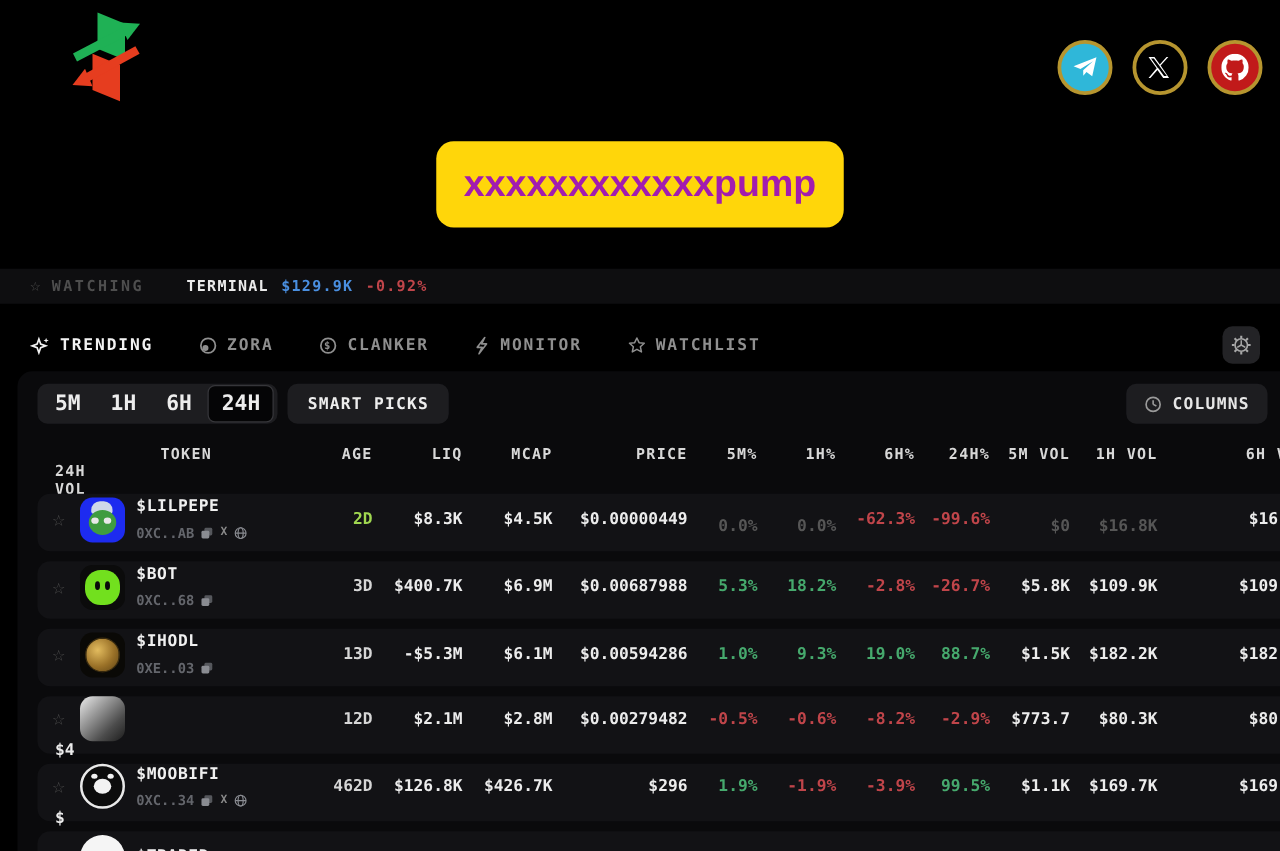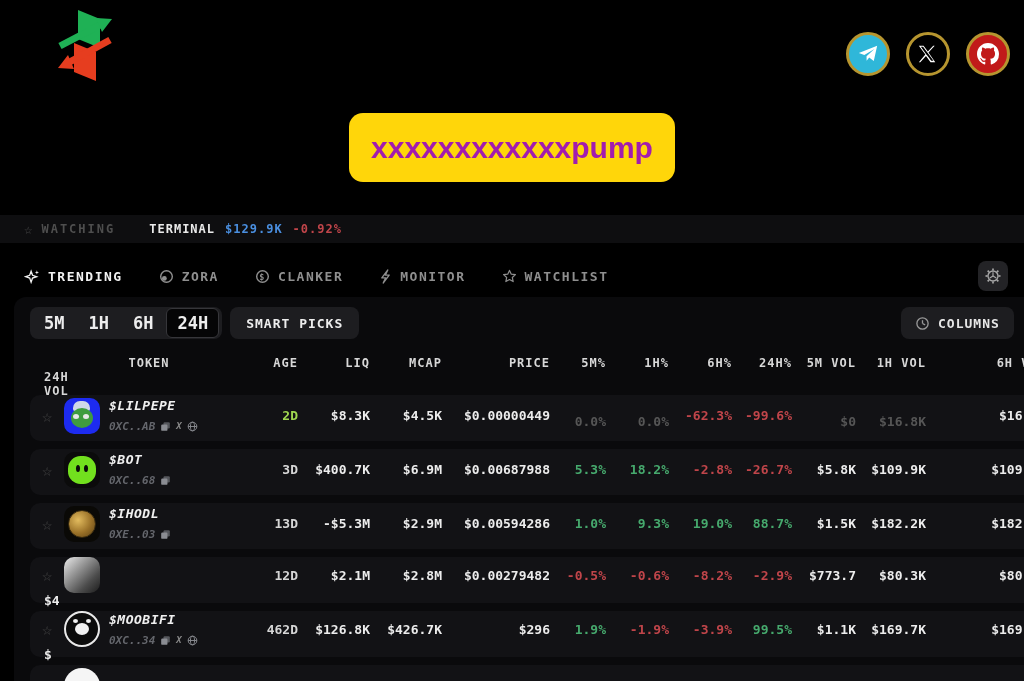--- a/index.html
+++ b/index.html
@@ -53,21 +53,21 @@
   .th{text-align:right;cursor:pointer;}
   .th.first{grid-column:span 2;text-align:center;padding-left:8px;}
   .th.last{text-align:left;padding-left:14px;}
   .rows{position:absolute;top:98px;left:16px;}
   .rowcard{width:1086px;height:46px;background:#121215;border-radius:10px;margin-bottom:8px;
            font-size:13px;font-weight:bold;cursor:pointer;}
   .cell{text-align:right;color:#ececec;}
   .cell.last{text-align:left;padding-left:14px;}
   .starcell{text-align:center;color:#4a4a4a;font-size:17px;font-weight:normal;cursor:pointer;}
   .tokencell{display:flex;align-items:center;gap:9px;}
-  .tmeta{display:flex;flex-direction:column;justify-content:center;font-style:italic;}
+  .tmeta{display:flex;flex-direction:column;justify-content:center;}
   .tname{color:#f0f0f0;font-size:13px;letter-spacing:.5px;line-height:14px;}
   .taddr{color:#64666c;font-size:11px;display:flex;align-items:flex-start;gap:5px;margin-top:8px;
          font-weight:bold;line-height:11px;}
   .agecell{text-align:right;color:#d6d6d6;}
   .c-green{color:var(--green);} .c-red{color:var(--red);} .c-dim{color:#565656;margin-top:12px;}
   .c-white{color:#ececec;} .c-lime{color:var(--lime);}
   .linkicon{display:inline-flex;align-items:center;cursor:pointer;}
   .xmini{font-size:9px;color:#8a8a8a;font-weight:bold;}
   
   .avatar{width:36px;height:36px;border-radius:10px;position:relative;overflow:hidden;flex:0 0 36px;}
@@ -331,21 +331,21 @@
                   <svg width="11" height="11" viewBox="0 0 14 14">
                     <rect x="4.5" y="1.5" width="8" height="8" rx="1.5" fill="#55575c"></rect>
                     <rect x="1.5" y="4.5" width="8" height="8" rx="1.5" fill="#8a8c92"></rect>
                   </svg>
                 </span>
               </div>
             </div>
           </div>
           <div class="agecell">13D</div>
           <div class="cell c-white">-$5.3M</div>
-          <div class="cell c-white">$2.9M</div>
+          <div class="cell c-white">$6.1M</div>
           <div class="cell c-white">$0.00594286</div>
           <div class="cell c-green">1.0%</div>
           <div class="cell c-green">9.3%</div>
           <div class="cell c-green">19.0%</div>
           <div class="cell c-green">88.7%</div>
           <div class="cell c-white">$1.5K</div>
           <div class="cell c-white">$182.2K</div>
           <div class="cell c-white">$182.2K</div>
           <div class="cell c-white last"></div>
         </div>

